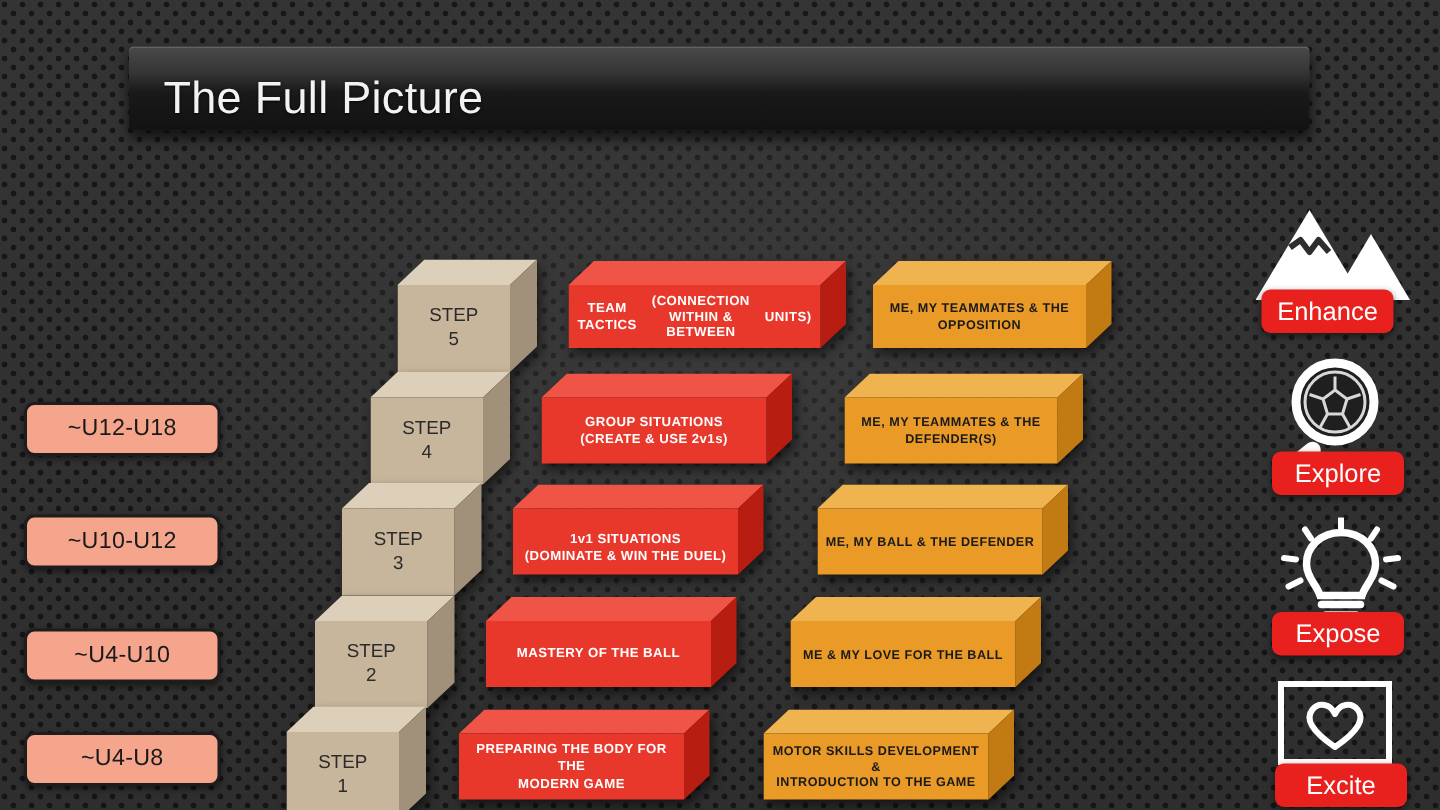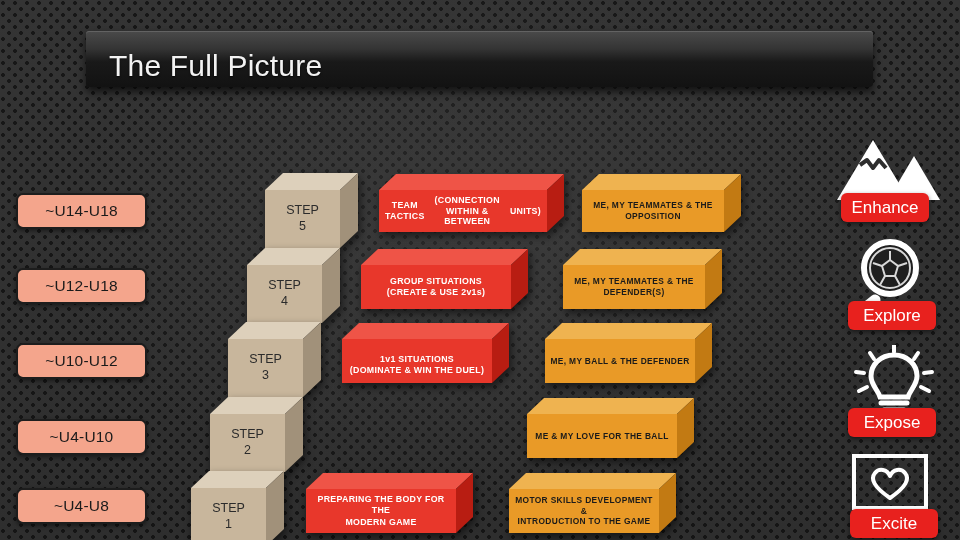--- a/index.html
+++ b/index.html
@@ -96,23 +96,20 @@
 </style>
 </head>
 <body>
 
 <div id="slide">
 
   <div class="title-bar">
     <div class="title-text">The Full Picture</div>
   </div>
 
-  <div class="age-pill" style="left:16px; top:193px;">
-    <span>~U14-U18</span>
-  </div>
   <div class="age-pill" style="left:16px; top:268px;">
     <span>~U12-U18</span>
   </div>
   <div class="age-pill" style="left:16px; top:343px;">
     <span>~U10-U12</span>
   </div>
   <div class="age-pill" style="left:16px; top:419px;">
     <span>~U4-U10</span>
   </div>
   <div class="age-pill" style="left:16px; top:488px;">
@@ -209,20 +206,30 @@
       <polygon points="0,16 17,0 167,0 150,16" fill="#ef5447"></polygon>
       <polygon points="150,16 167,0 167,44 150,60" fill="#b81d12"></polygon>
       <rect x="0" y="16" width="150" height="44" fill="#e8372b"></rect>
     </svg>
     <div style="position:absolute;left:0;top:16px;width:150px;height:52px;display:flex;flex-direction:column;align-items:center;justify-content:center;color:#fff;font-weight:700;font-size:8.8px;letter-spacing:0.3px;line-height:1.3;text-align:center;z-index:3;padding:0 4px;box-sizing:border-box;">
       <span>1v1 SITUATIONS</span>
       <span>(DOMINATE &amp; WIN THE DUEL)</span>
     </div>
   </div>
 
+  <div class="blk blk-red blk-shadow" style="left:324px; top:398px; width:150px; height:60px;">
+    <svg width="172" height="77" style="position:absolute;left:0;top:0;">
+      <polygon points="0,16 17,0 167,0 150,16" fill="#ef5447"></polygon>
+      <polygon points="150,16 167,0 167,44 150,60" fill="#b81d12"></polygon>
+      <rect x="0" y="16" width="150" height="44" fill="#e8372b"></rect>
+    </svg>
+    <div style="position:absolute;left:0;top:16px;width:150px;height:44px;display:flex;flex-direction:column;align-items:center;justify-content:center;color:#fff;font-weight:700;font-size:8.8px;letter-spacing:0.3px;line-height:1.3;text-align:center;z-index:3;padding:0 6px;box-sizing:border-box;">
+      <span>MASTERY OF THE BALL</span>
+    </div>
+  </div>
 
   <div class="blk blk-red blk-shadow" style="left:306px; top:473px; width:150px; height:60px;text-decoration:underline;">
     <svg width="172" height="77" style="position:absolute;left:0;top:0;">
       <polygon points="0,16 17,0 167,0 150,16" fill="#ef5447"></polygon>
       <polygon points="150,16 167,0 167,44 150,60" fill="#b81d12"></polygon>
       <rect x="0" y="16" width="150" height="44" fill="#e8372b"></rect>
     </svg>
     <div style="position:absolute;left:0;top:16px;width:150px;height:44px;display:flex;flex-direction:column;align-items:center;justify-content:center;color:#fff;font-weight:700;font-size:8.8px;letter-spacing:0.3px;line-height:1.3;text-align:center;z-index:3;padding:0 6px;box-sizing:border-box;">
       <span>PREPARING THE BODY FOR THE</span>
       <span>MODERN GAME</span>

